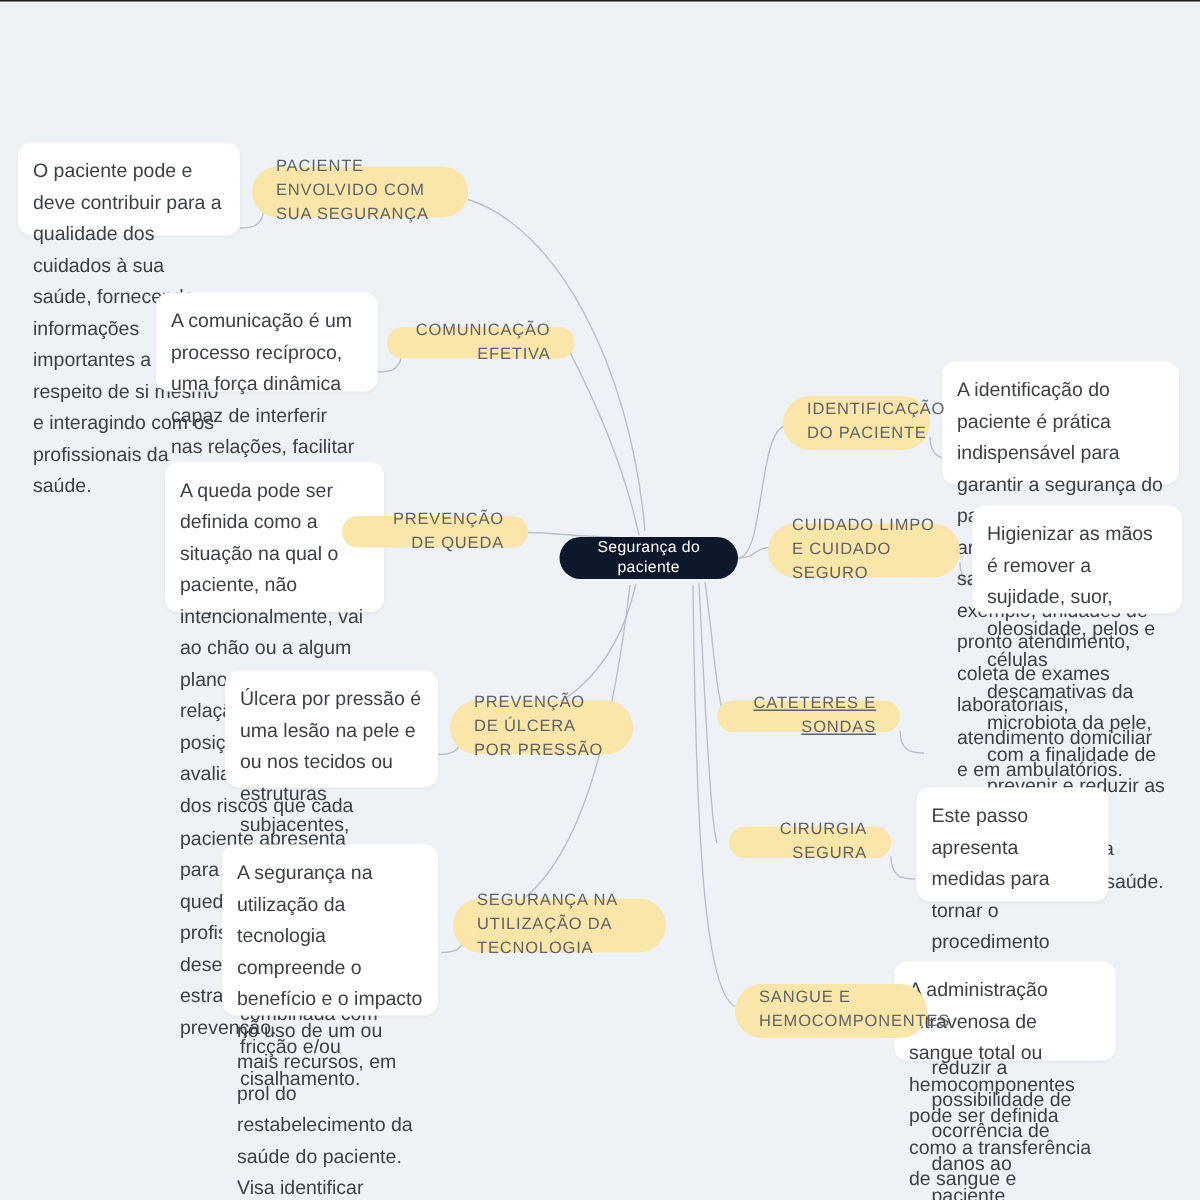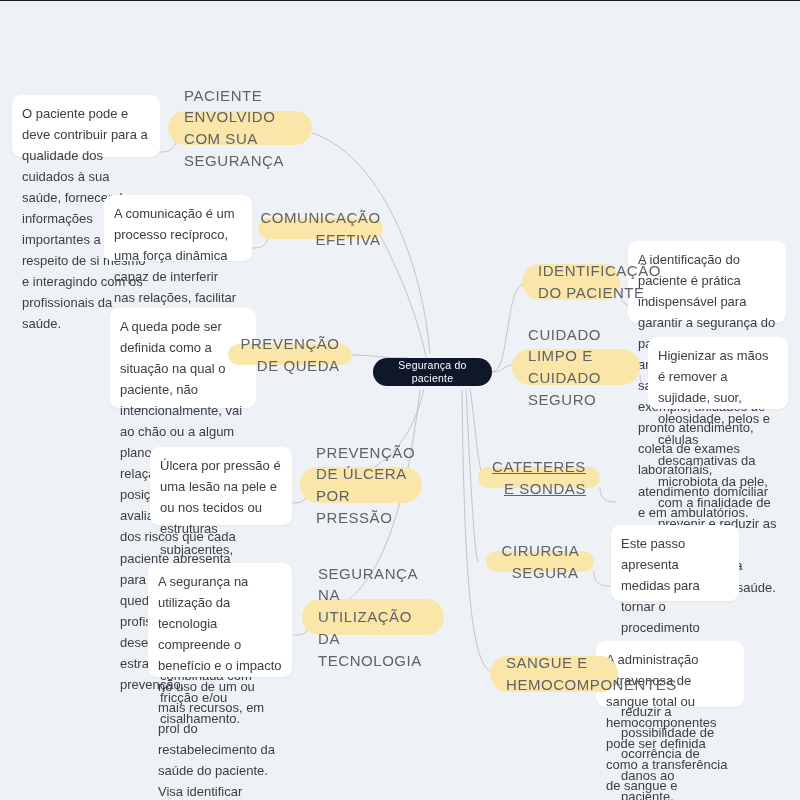--- a/index.html
+++ b/index.html
@@ -49,21 +49,21 @@
     padding: 4px 12px;
     z-index: 5;
   }
 
   
   .branch-node {
     position: absolute;
     background: #fae6a9;
     color: #5f6368;
     border-radius: 999px;
-    font-size: 15px;
+    font-size: 11px;
     letter-spacing: 0.55px;
     line-height: 1.45;
     display: flex;
     align-items: center;
     box-sizing: border-box;
     padding: 6px 16px;
     z-index: 4;
   }
   .branch-node.center-text { justify-content: center; text-align: right; }
 

